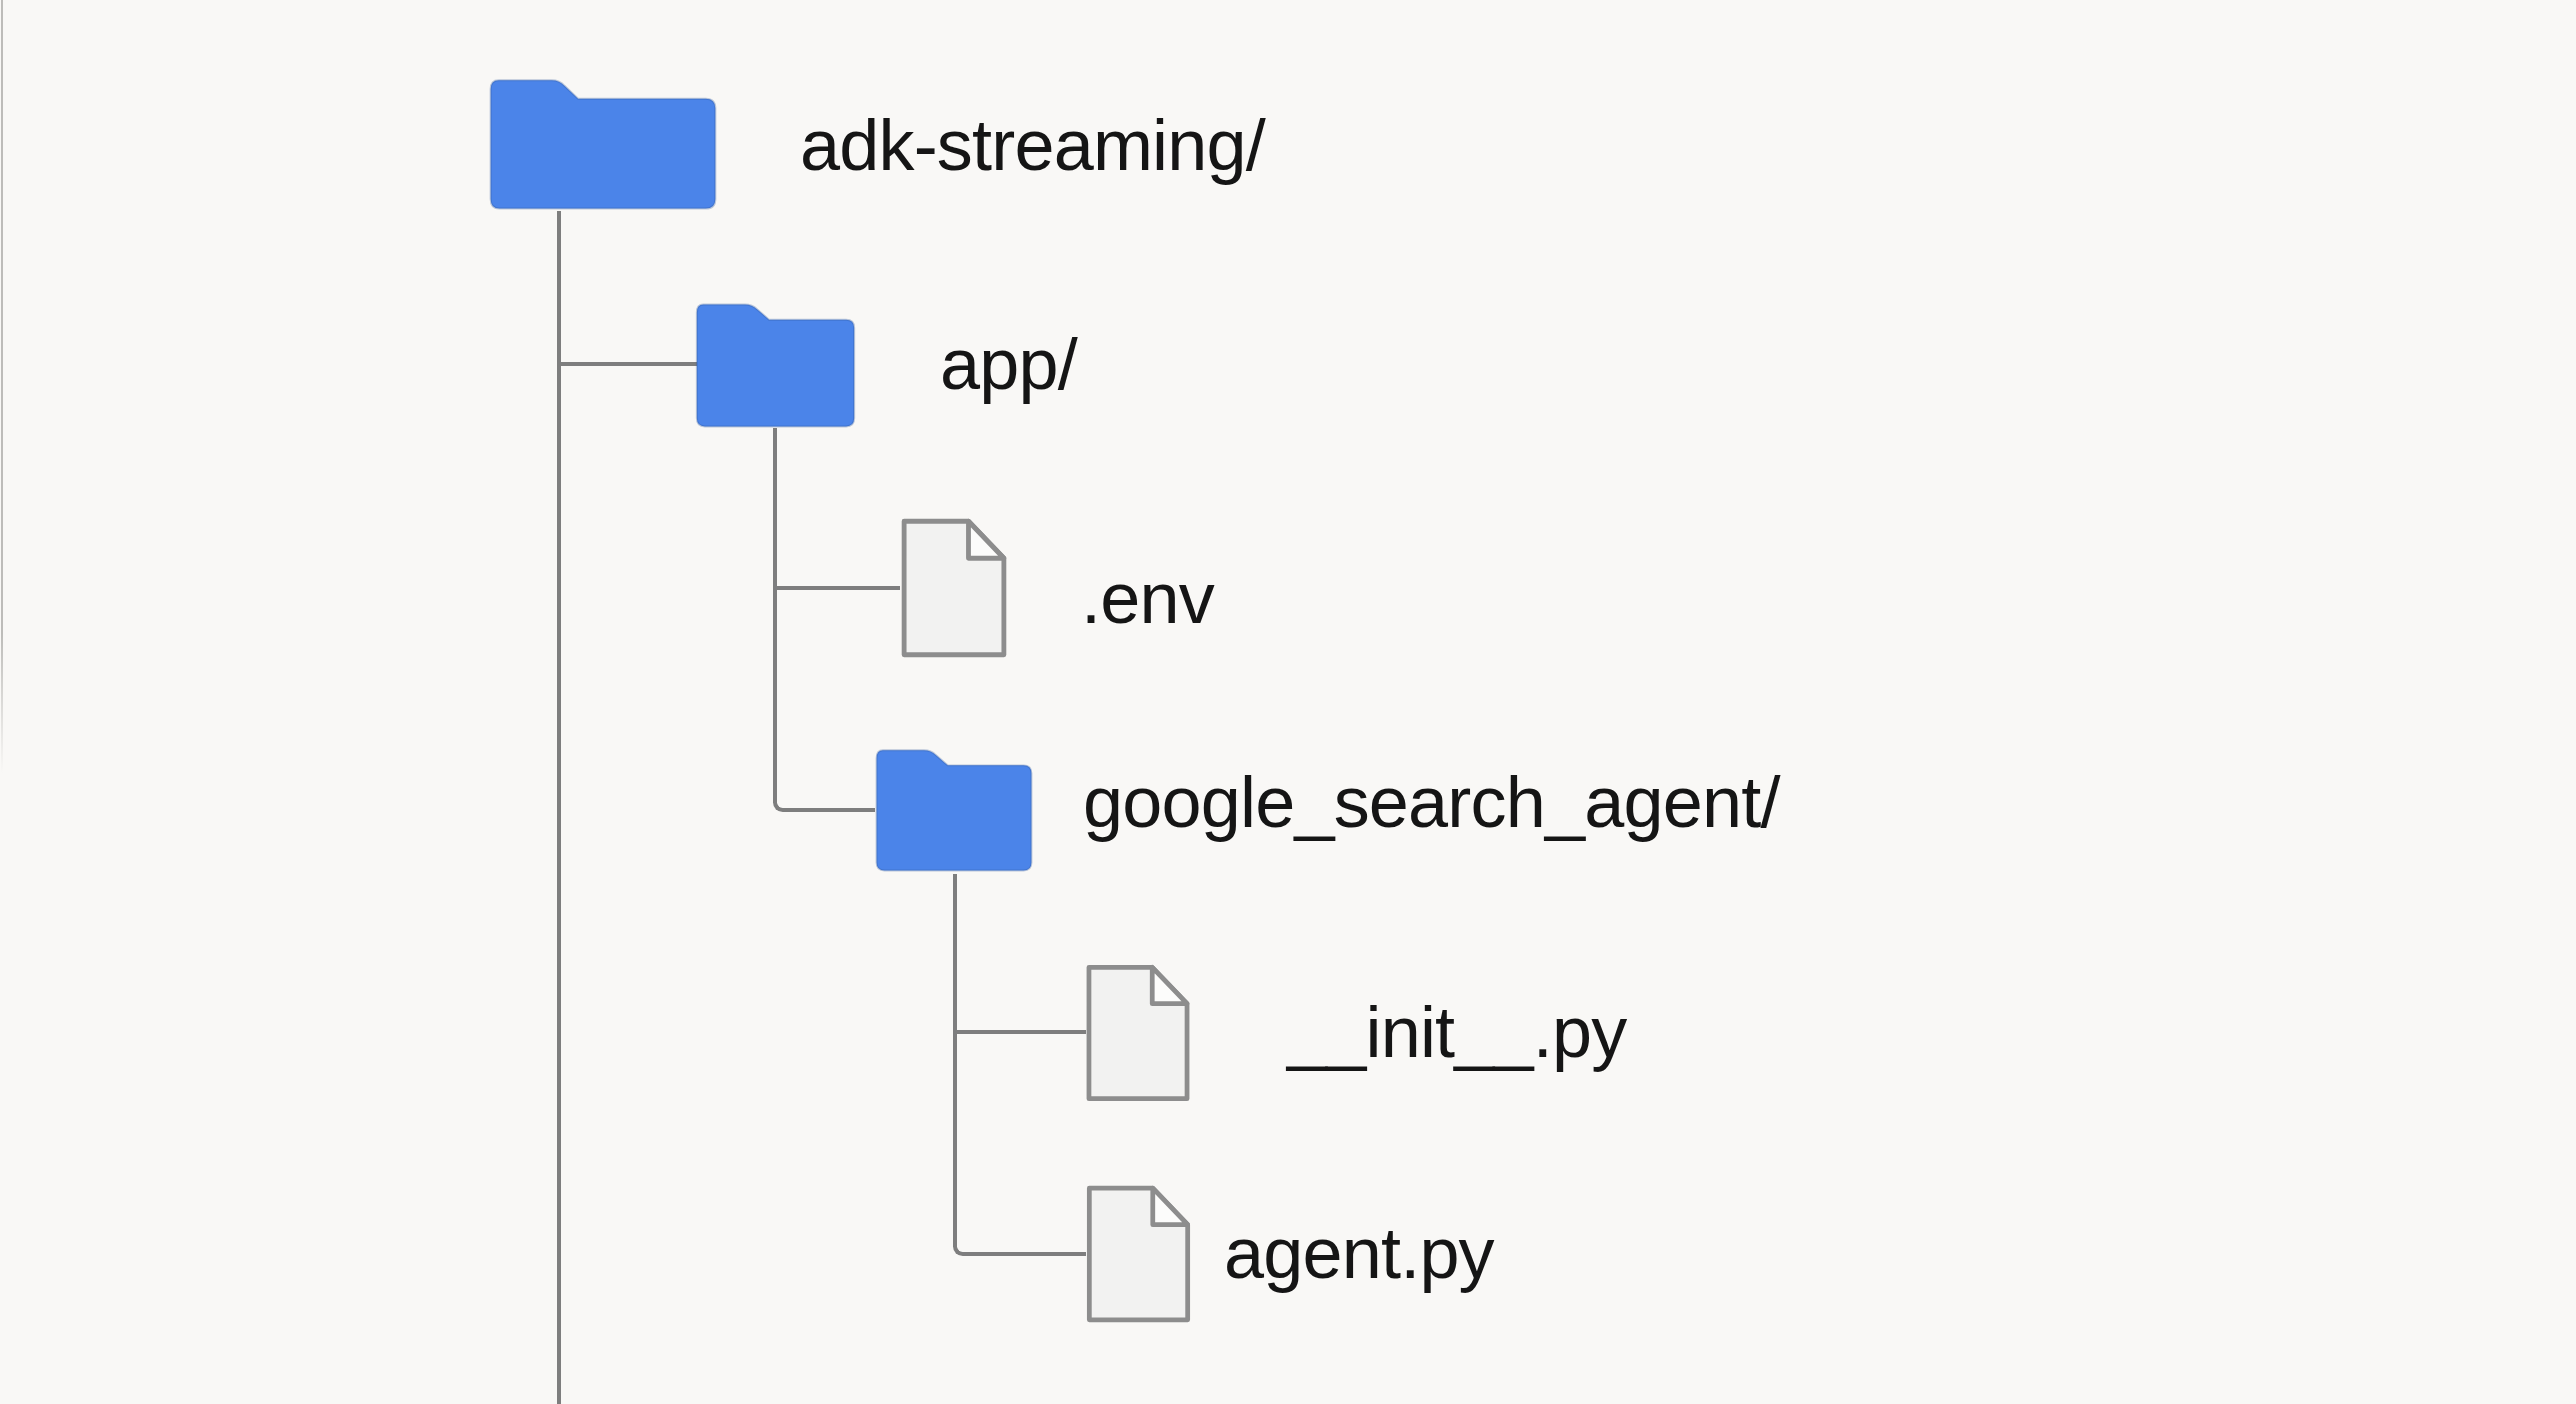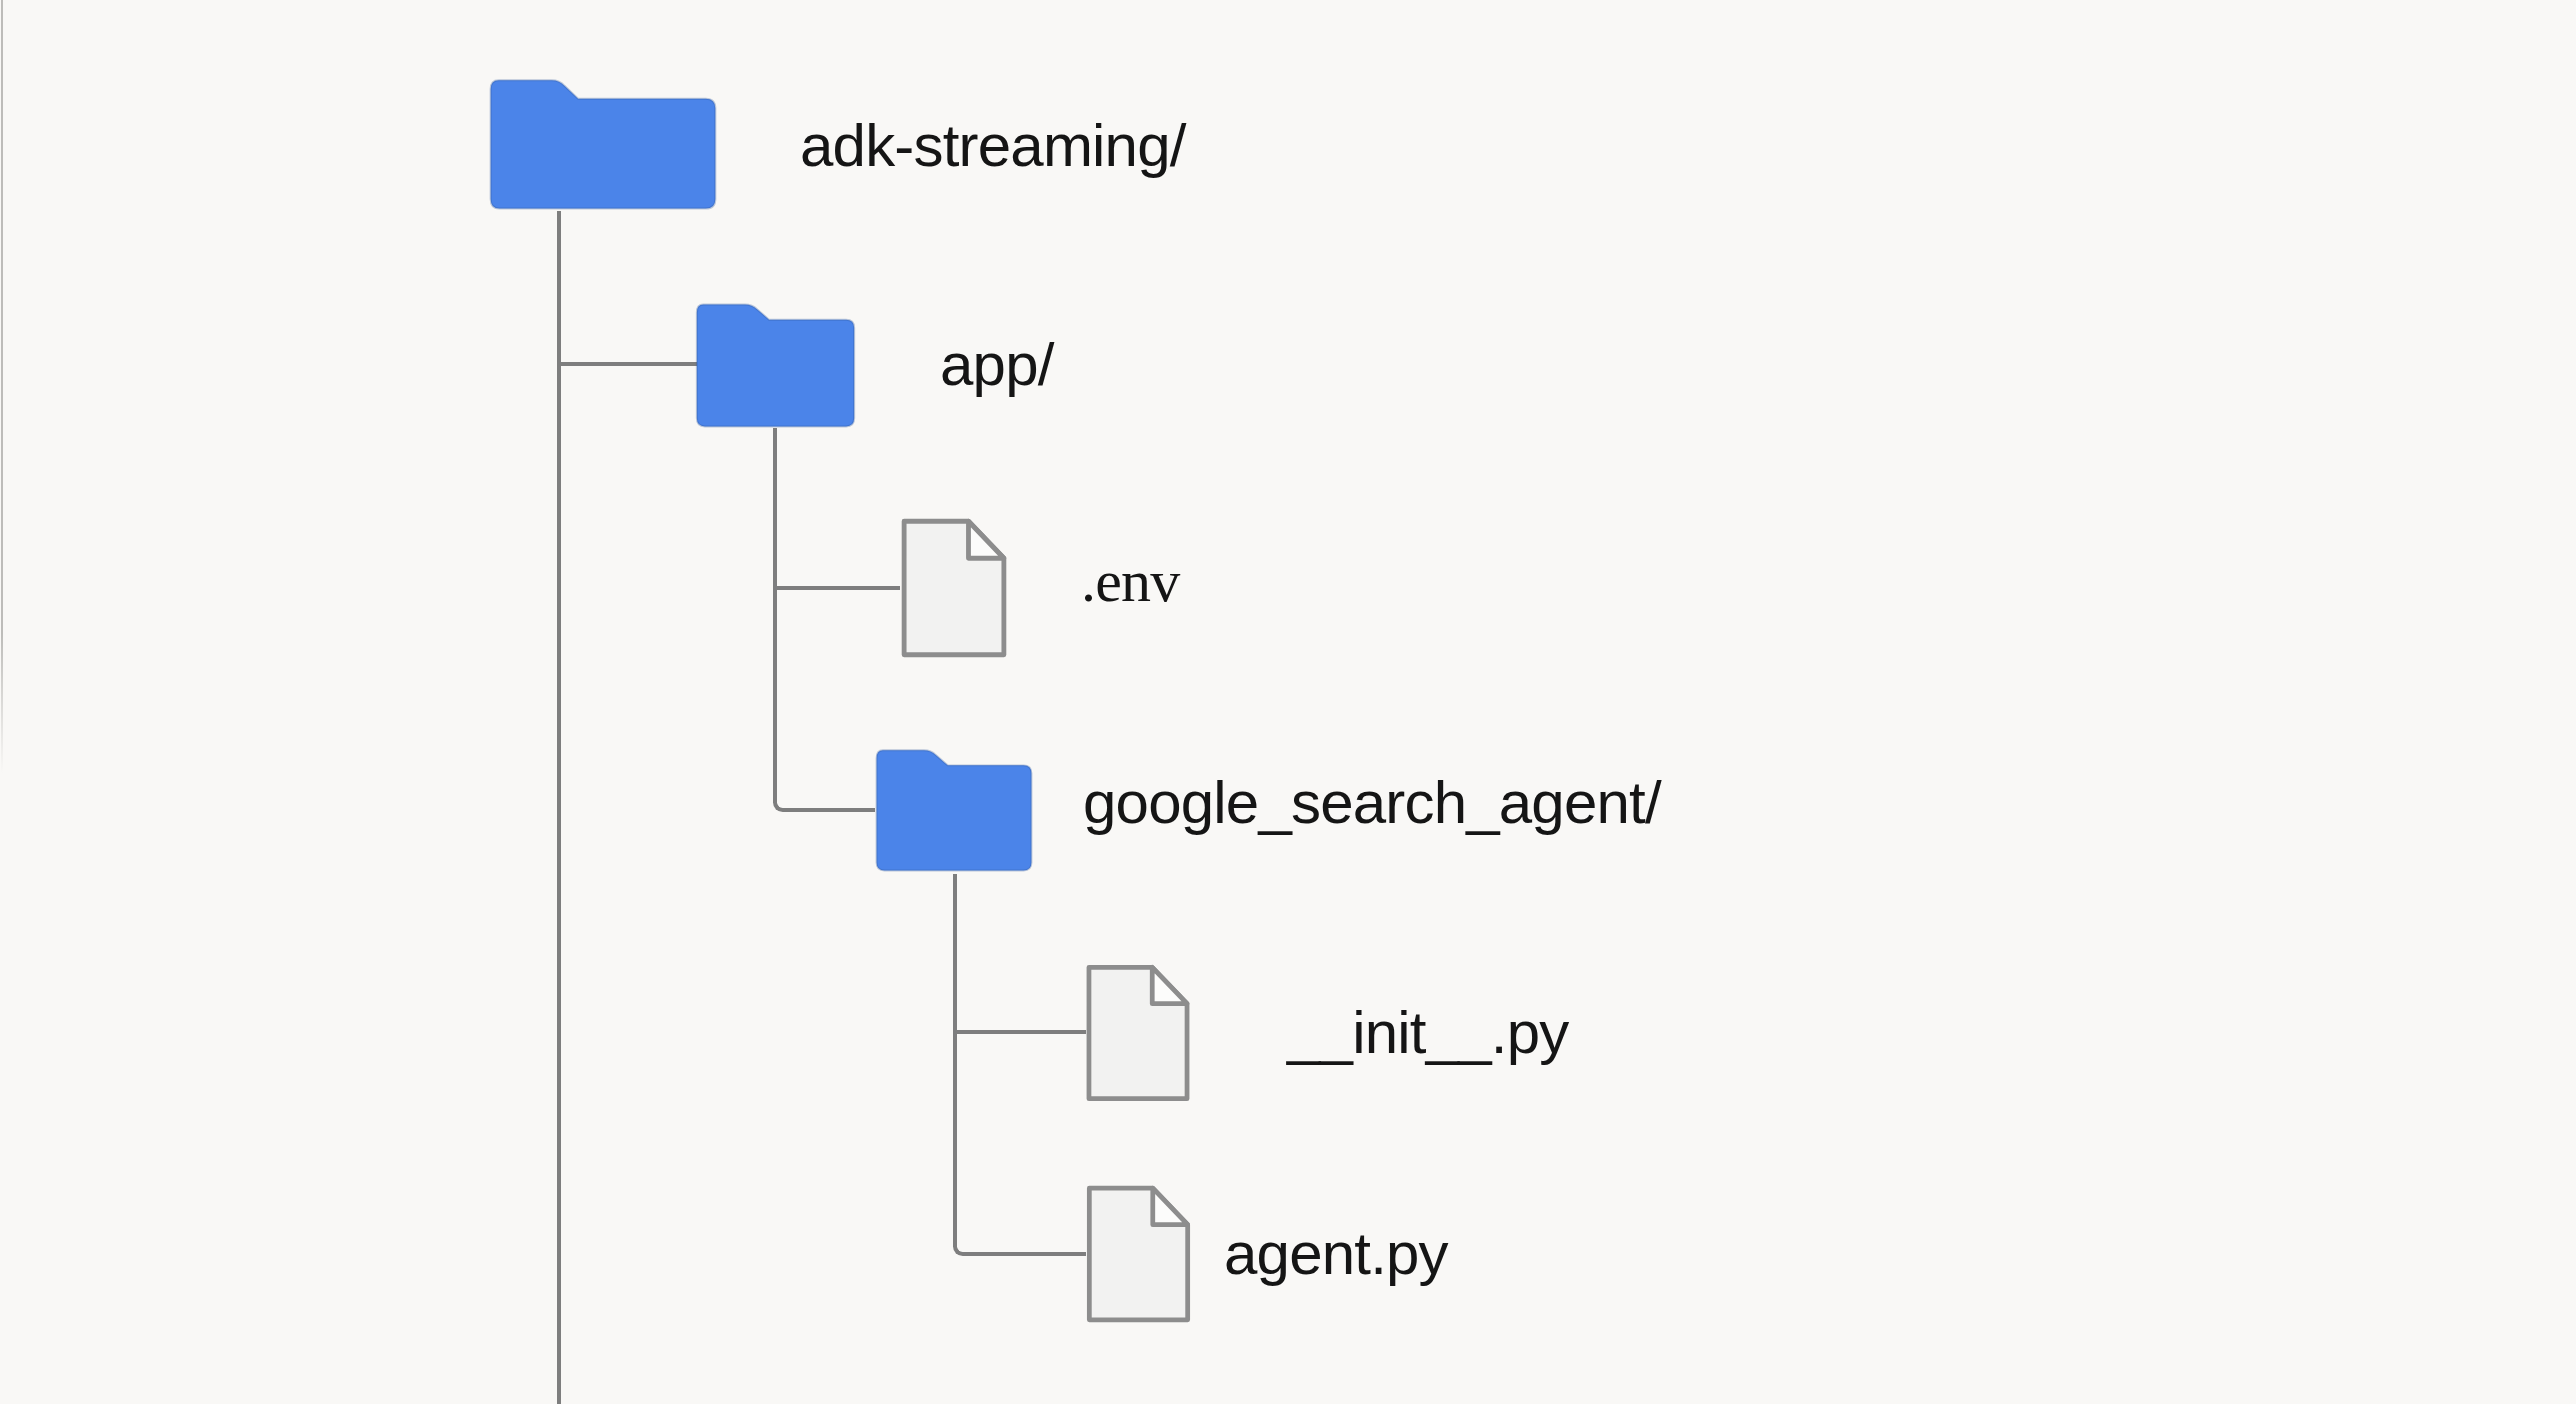--- a/index.html
+++ b/index.html
@@ -40,25 +40,25 @@
   #icon-env   {left:900px;top:518px;}
   #icon-gsa   {left:875px;top:747px;}
   #icon-init  {left:1085px;top:964px;}
   #icon-agent {left:1085px;top:1185px;}
 
   .folder-body{fill:var(--folder-blue);stroke:var(--folder-stroke);stroke-width:2.5;}
   .file-body{fill:var(--file-fill);stroke:var(--icon-border);stroke-width:6;stroke-linejoin:round;}
   .file-fold{fill:var(--file-fold-fill);stroke:var(--icon-border);stroke-width:6;stroke-linejoin:round;}
 
   
-  .label{position:absolute;height:113px;line-height:113px;font-size:60px;
+  .label{position:absolute;height:113px;line-height:113px;font-size:72px;
          letter-spacing:-0.8px;color:var(--text-color);white-space:nowrap;}
   #label-root  {left:800px; top:89px;}
   #label-app   {left:940px;top:308px;text-align:center;}
-  #label-env   {left:1081px;top:525px;font-family:Liberation Serif, serif;}
+  #label-env   {left:1081px;top:542px;}
   #label-gsa   {left:1083px;top:746px;}
   #label-init  {left:1287px;top:976px;}
   #label-agent {left:1224px;top:1197px;}
 </style>
 </head>
 <body>
 
 <div class="stage">
 
   <div class="edge-artifact"></div>

